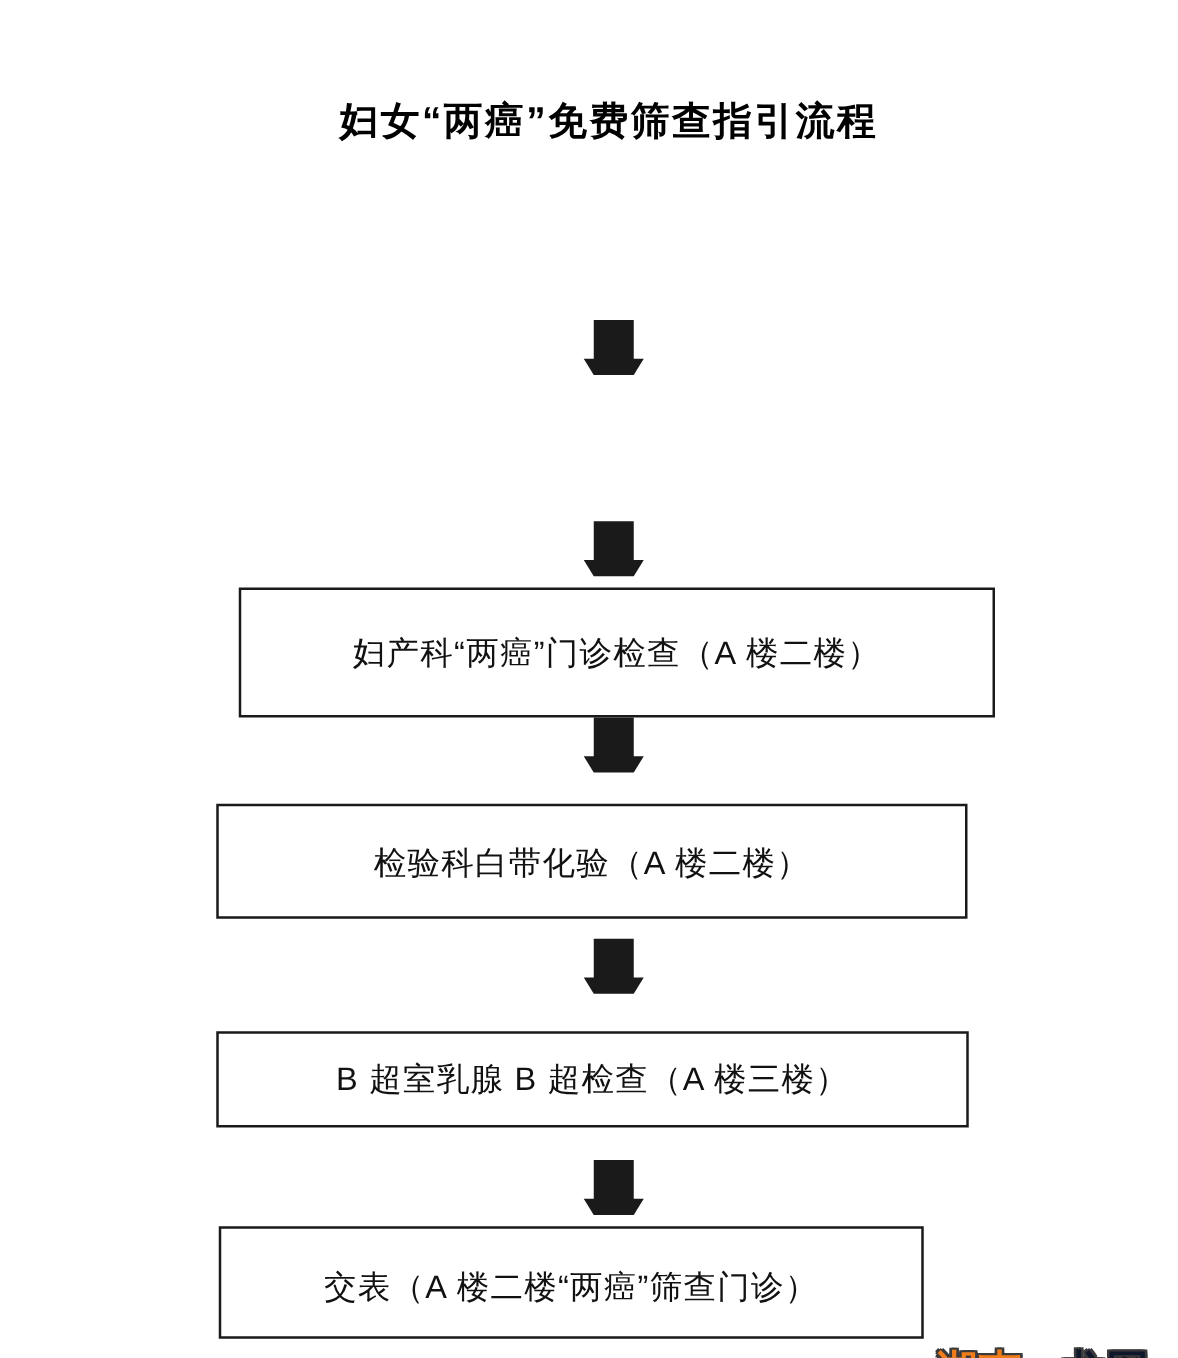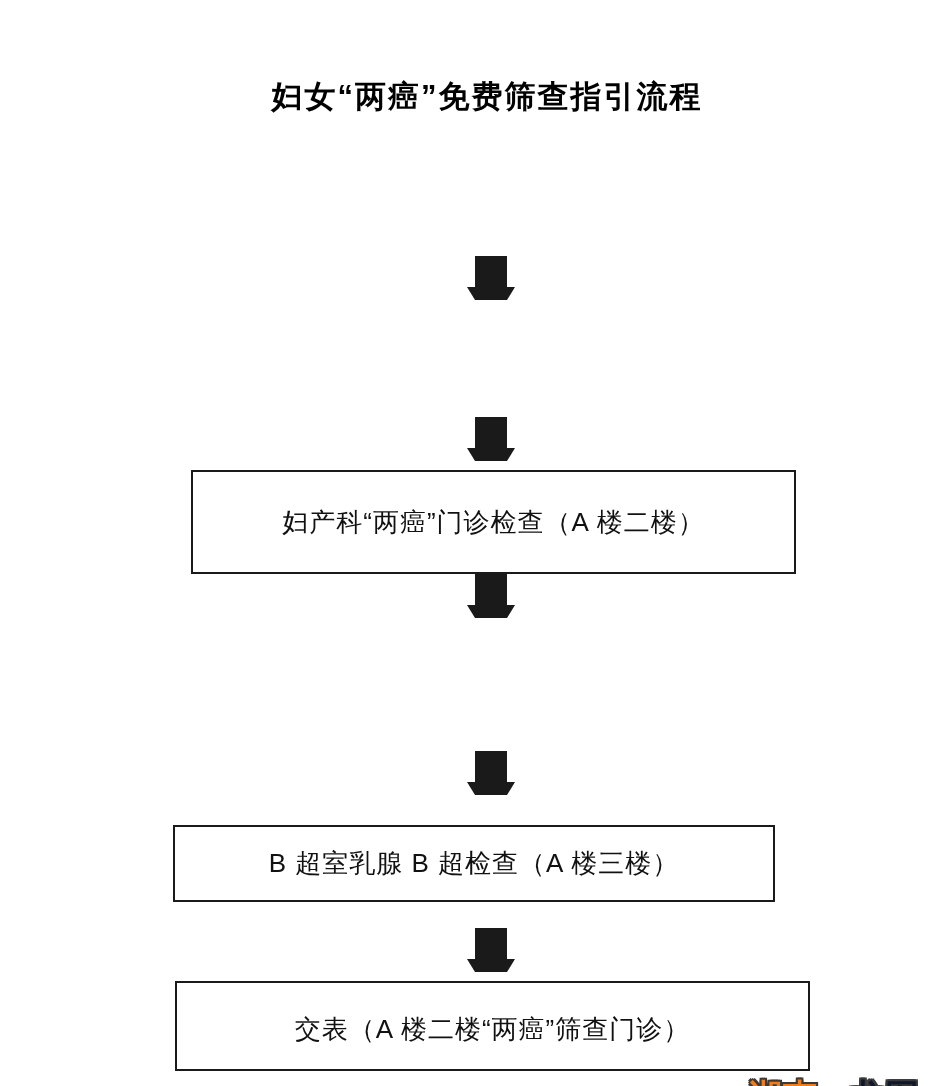--- a/index.html
+++ b/index.html
@@ -38,21 +38,21 @@
     font-size: 26px;
     color: #111111;
     letter-spacing: 1px;
     line-height: 1.25;
   }
   .box-1 { left: 62px;  top: 147px; width: 821px; height: 77px; }
   .box-2 { left: 104px; top: 300px; width: 709px; height: 85px; }
   .box-3 { left: 175px; top: 454px; width: 605px; height: 104px; }
   .box-4 { left: 157px; top: 627px; width: 601px; height: 92px; padding-bottom: 14px; }
   .box-5 { left: 157px; top: 809px; width: 602px; height: 77px; }
-  .box-6 { left: 159px; top: 965px; width: 635px; height: 90px; padding-bottom: 10px; }
+  .box-6 { left: 159px; top: 965px; width: 564px; height: 90px; padding-bottom: 10px; }
   .arrow {
     position: absolute;
     left: 459px;
     width: 18px;
     display: flex;
     flex-direction: column;
     align-items: center;
   }
   .arrow-line {
     width: 2px;
@@ -110,20 +110,23 @@
 
   <div class="flow-box box-3">
     <span>妇产科“两癌”门诊检查（A 楼二楼）</span>
   </div>
 
   <div class="arrow a-3">
     <span class="arrow-line"></span>
     <span class="arrow-head"></span>
   </div>
 
+  <div class="flow-box box-4">
+    <span>检验科白带化验（A 楼二楼）</span>
+  </div>
 
   <div class="arrow a-4">
     <span class="arrow-line"></span>
     <span class="arrow-head"></span>
   </div>
 
   <div class="flow-box box-5">
     <span>B 超室乳腺 B 超检查（A 楼三楼）</span>
   </div>
 

